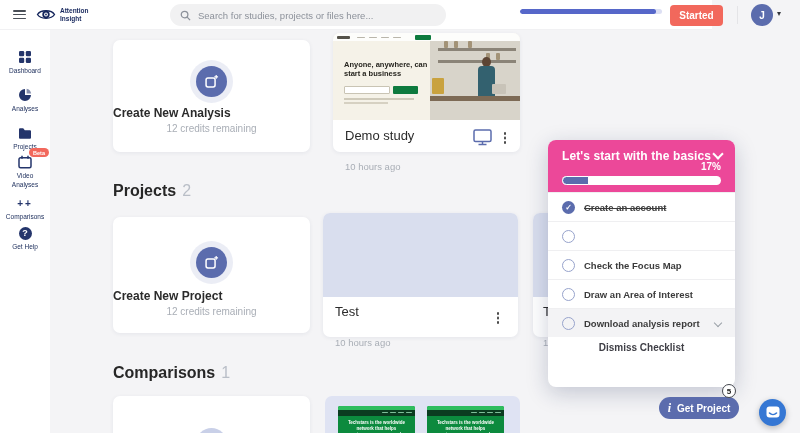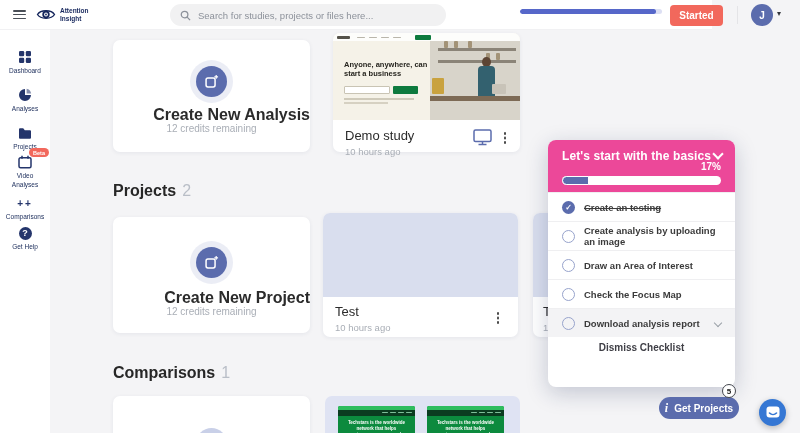--- a/index.html
+++ b/index.html
@@ -34,26 +34,26 @@
   .beta{position:absolute;right:1px;top:-7px;background:#f2685c;color:#fff;font-size:5.5px;font-weight:bold;
     padding:1.5px 4px;border-radius:6px}
   .cmp-glyph{font-size:10px;font-weight:bold;color:#24356b;letter-spacing:2px}
   .qmark{width:13px;height:13px;border-radius:50%;background:#24356b;color:#fff;font-size:9px;font-weight:bold;
     display:flex;align-items:center;justify-content:center}
 
   
   .card{position:absolute;background:#fff;border-radius:7px;box-shadow:0 1px 4px rgba(30,40,90,.07)}
   .create-circle{width:31px;height:31px;border-radius:50%;background:#5b6cad;display:flex;align-items:center;justify-content:center;
     box-shadow:0 0 0 6px rgba(91,108,173,.12);cursor:pointer}
-  .c-title{font-size:16px;font-weight:bold;color:#2b2b2b;text-align:right}
+  .c-title{font-size:12px;font-weight:bold;color:#2b2b2b;text-align:left}
   .c-sub{font-size:10px;color:#a9aeb6;text-align:center}
   .sec-title{position:absolute;left:113px;font-size:16px;font-weight:600;color:#272727}
   .sec-count{color:#b9bec7;font-weight:400;margin-left:6px}
   .study-title{font-size:13px;font-weight:normal;color:#2b2b2b}
-  .study-time{font-size:9.5px;color:#a9aeb6;margin-top:3px}
+  .study-time{font-size:9.5px;color:#a9aeb6;margin-top:18px}
   .dots{width:14px;height:16px;display:flex;align-items:flex-start;justify-content:center;cursor:pointer;padding-top:2px}
   .dots i{width:2.5px;height:2.5px;border-radius:50%;background:#4a4a4a;box-shadow:0 4.5px 0 0 #4a4a4a,0 9px 0 0 #4a4a4a}
   .lavender{background:#d9deee;border-radius:7px 7px 0 0}
 
   
   .demo-img{position:absolute;left:0;top:0;width:187px;height:87px;border-radius:7px 7px 0 0;overflow:hidden;background:#f5f2e8}
   .d-nav{position:absolute;left:0;top:0;width:100%;height:8px;background:#fdfdfb}
   .d-logo{position:absolute;left:4px;top:2.5px;width:13px;height:3px;background:#55524a;border-radius:1px}
   .d-dash{position:absolute;top:3.5px;height:1.6px;background:#b9b5aa;border-radius:1px}
   .d-pill{position:absolute;left:82px;top:1.5px;width:16px;height:5px;background:#0d7a3e;border-radius:1px}
@@ -324,45 +324,44 @@
   <div class="cl-head">
     <div class="cl-title">Let's start with the basics</div>
     <div class="cl-chev"></div>
     <div class="cl-pct">17%</div>
     <div class="cl-track">
       <div class="cl-fill" style="width: 17%;"></div>
     </div>
   </div>
   <div class="cl-row">
     <span class="cl-circle done">✓</span>
-    <span class="cl-label done">Create an testing</span>
+    <span class="cl-label done">Create an account</span>
   </div>
   <div class="cl-row">
     <span class="cl-circle"></span>
-    <span class="cl-label">Create analysis by uploading an image</span>
+  </div>
+  <div class="cl-row">
+    <span class="cl-circle"></span>
+    <span class="cl-label">Check the Focus Map</span>
   </div>
   <div class="cl-row">
     <span class="cl-circle"></span>
     <span class="cl-label">Draw an Area of Interest</span>
-  </div>
-  <div class="cl-row">
-    <span class="cl-circle"></span>
-    <span class="cl-label">Check the Focus Map</span>
   </div>
   <div class="cl-row hov">
     <span class="cl-circle"></span>
     <span class="cl-label">Download analysis report</span>
     <span class="row-chev"></span>
   </div>
   <div class="cl-dismiss">Dismiss Checklist</div>
 </div>
 
 <button class="get-started">
   <span class="gs-i">i</span>
-  <span class="gs-label">Get Projects</span>
+  <span class="gs-label">Get Project</span>
 </button>
 <div class="gs-badge">5</div>
 <button class="chat">
   <svg width="14" height="13" viewBox="0 0 14 13">
     <rect x="0.5" y="0.5" width="13" height="11" rx="3" fill="#fff"></rect>
     <path d="M3.5 7 C5.5 9, 8.5 9, 10.5 7" fill="none" stroke="#3577d4" stroke-width="1.6" stroke-linecap="round"></path>
   </svg>
 </button>
 
 </body></html>

